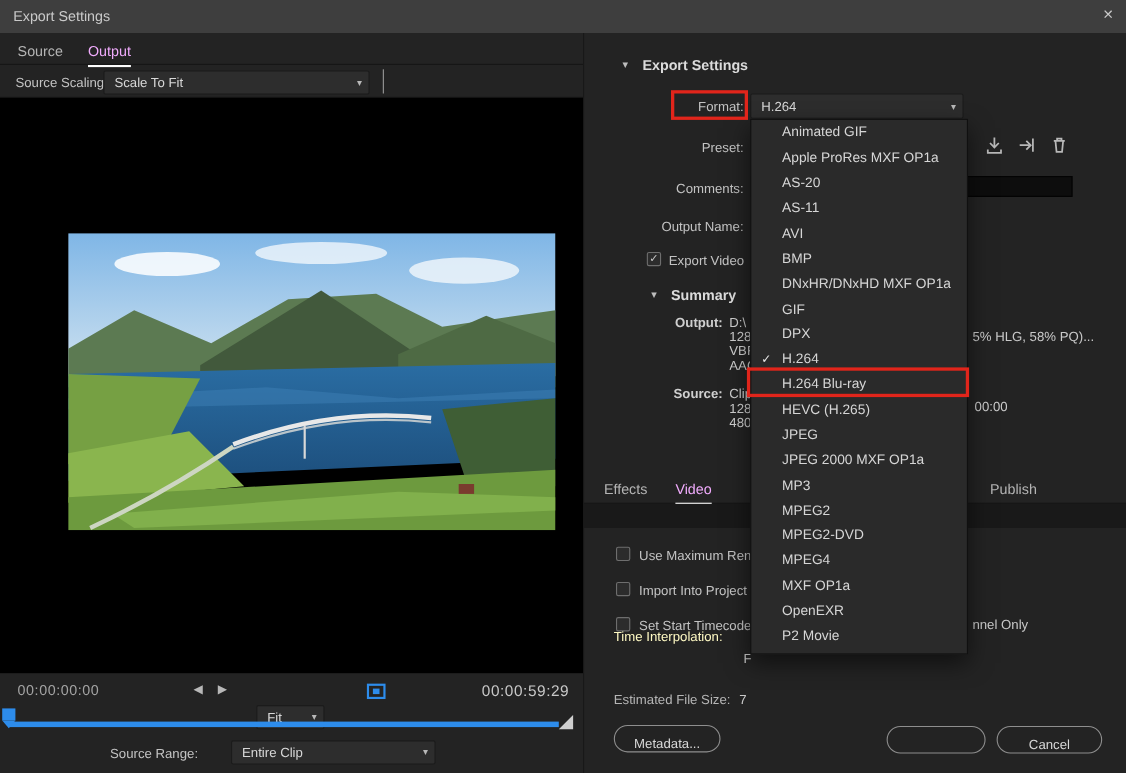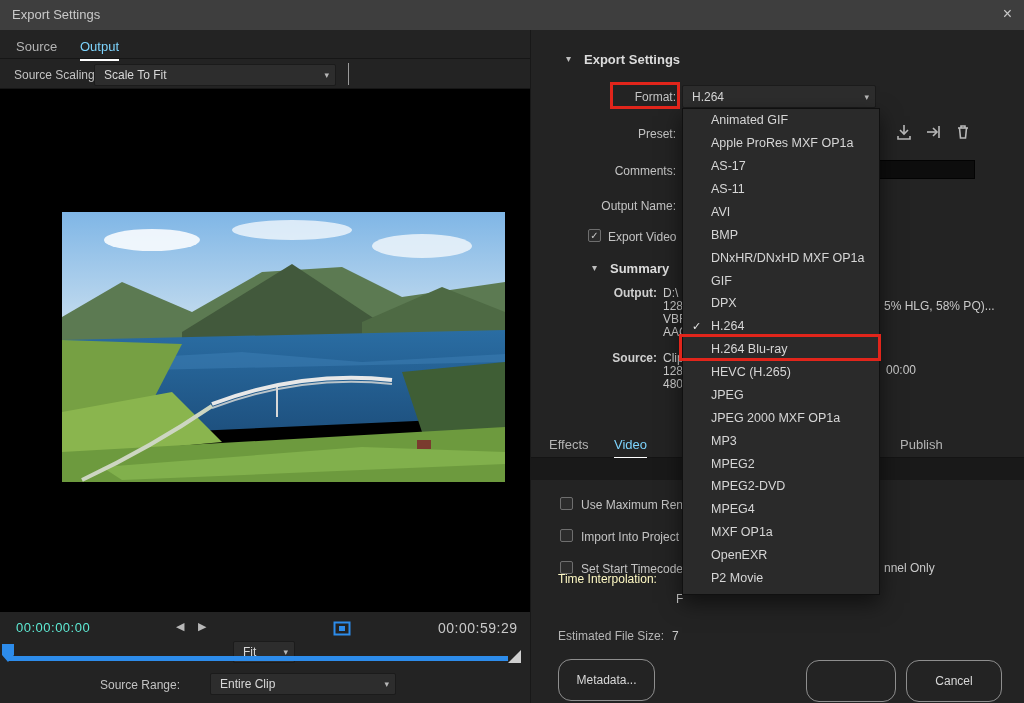--- a/index.html
+++ b/index.html
@@ -5,26 +5,26 @@
   *{box-sizing:border-box;margin:0;padding:0}
   body{background:#111;font-family:"Liberation Sans",sans-serif}
   .stage{position:relative;width:1024px;height:703px;background:#232323;overflow:hidden;
          font-family:"Liberation Sans",sans-serif;color:#d6d6d6;font-size:12px}
   .abs{position:absolute}
   .label{position:absolute;color:#c3c3c3;font-size:12px;white-space:nowrap}
   .rlabel{position:absolute;color:#c3c3c3;font-size:12px;text-align:right;white-space:nowrap}
   .dd{position:absolute;background:#2d2d2d;border:1px solid #1b1b1b;border-radius:2px;height:22px;
       display:flex;align-items:center;padding:0 22px 0 9px;color:#d8d8d8;font-size:12px;white-space:nowrap}
   .dd .chev{position:absolute;right:6px;top:50%;transform:translateY(-52%);font-size:9px;color:#b8b8b8}
-  .btn{position:absolute;height:42px;border:1px solid #8e8e8e;border-radius:13px;color:#d8d8d8;font-size:12px;
-       display:flex;align-items:center;justify-content:center;background:transparent;white-space:nowrap}
+  .btn{position:absolute;height:25px;border:1px solid #8e8e8e;border-radius:13px;color:#d8d8d8;font-size:12px;
+       display:flex;align-items:flex-end;justify-content:center;background:transparent;white-space:nowrap}
   .chk{position:absolute;width:13px;height:13px;background:#2c2c2c;border:1px solid #6e6e6e;border-radius:2px;
        display:flex;align-items:center;justify-content:center;font-size:10px;line-height:10px;color:#c9c9c9}
   .tab{position:absolute;font-size:13px;color:#b4b4b4;white-space:nowrap}
-  .tab.active{color:#7dd3fc}
+  .tab.active{color:#f0abfc}
   .tab.active::after{content:"";position:absolute;left:0;right:0;bottom:-7px;height:2px;background:#fff}
   .titlebar{position:absolute;left:0;top:0;width:1024px;height:30px;background:#3e3e3e;z-index:40}
   .titlebar .t{position:absolute;left:12px;top:7px;font-size:13px;color:#c9c9c9}
   .titlebar .x{position:absolute;right:12px;top:5px;font-size:16px;color:#c9c9c9;cursor:default}
   .hdr{position:absolute;font-size:13px;font-weight:700;color:#dcdcdc;white-space:nowrap}
   .disc{position:absolute;font-size:10px;color:#bdbdbd}
   .frag{position:absolute;color:#c9c9c9;font-size:12px;white-space:nowrap}
   .sline{position:absolute;color:#cfcfcf;font-size:12px;width:19px;overflow:hidden;white-space:nowrap}
   .list{position:absolute;left:682px;top:108px;width:198px;height:487px;background:#2a2a2a;
         border:1px solid #101010;box-shadow:0 8px 20px rgba(0,0,0,.55);z-index:20;overflow:hidden}
@@ -87,21 +87,21 @@
         <path d="M0 240 L443 215 L443 270 L0 270 Z" fill="#6d9a3e"></path>
         <path d="M40 255 L300 235 L443 240 L443 252 L60 268 Z" fill="#81b04c"></path>
         <path d="M150 192 Q 240 158 330 168" stroke="#e8e8e8" stroke-width="4" fill="none"></path>
         <path d="M150 196 Q 240 162 330 172" stroke="#b9c4ca" stroke-width="2" fill="none"></path>
         <line x1="215" y1="175" x2="215" y2="205" stroke="#d8d8d8" stroke-width="2"></line>
         <path d="M20 268 Q 90 235 150 194" stroke="#cdd6c2" stroke-width="4" fill="none"></path>
         <rect x="355" y="228" width="14" height="9" fill="#7a3b2e"></rect>
       </svg>
     </div>
 
-    <span class="abs" style="left:16px;top:590px;color:#5eead4;font-size:13px;letter-spacing:.5px">00:00:00:00</span>
+    <span class="abs" style="left:16px;top:590px;color:#a3a3a3;font-size:13px;letter-spacing:.5px">00:00:00:00</span>
     <span class="tri" style="left:176px;top:590px">◀</span>
     <span class="tri" style="left:198px;top:590px">▶</span>
     <div class="dd" style="left:233px;top:611px;width:62px">
       <span>Fit</span>
       <span class="chev">▾</span>
     </div>
     <span class="icon-btn" style="left:332px;top:588px">
       <svg width="18" height="15" viewBox="0 0 18 15">
           <rect x="1.5" y="1.5" width="15" height="12" fill="none" stroke="#2d8ceb" stroke-width="2"></rect>
           <rect x="6" y="5" width="6" height="5" fill="#2d8ceb"></rect>
@@ -203,21 +203,21 @@
     <span>Metadata...</span>
   </div>
   <div class="btn" style="left:806px;top:660px;width:90px;z-index:1"></div>
   <div class="btn" style="left:906px;top:660px;width:96px">
     <span>Cancel</span>
   </div>
 
   <div class="list">
     <div class="item">Animated GIF</div>
     <div class="item">Apple ProRes MXF OP1a</div>
-    <div class="item">AS-17</div>
+    <div class="item">AS-20</div>
     <div class="item">AS-11</div>
     <div class="item">AVI</div>
     <div class="item">BMP</div>
     <div class="item">DNxHR/DNxHD MXF OP1a</div>
     <div class="item">GIF</div>
     <div class="item">DPX</div>
     <div class="item">
       <span class="ck">✓</span>
       <span>H.264</span>
     </div>

